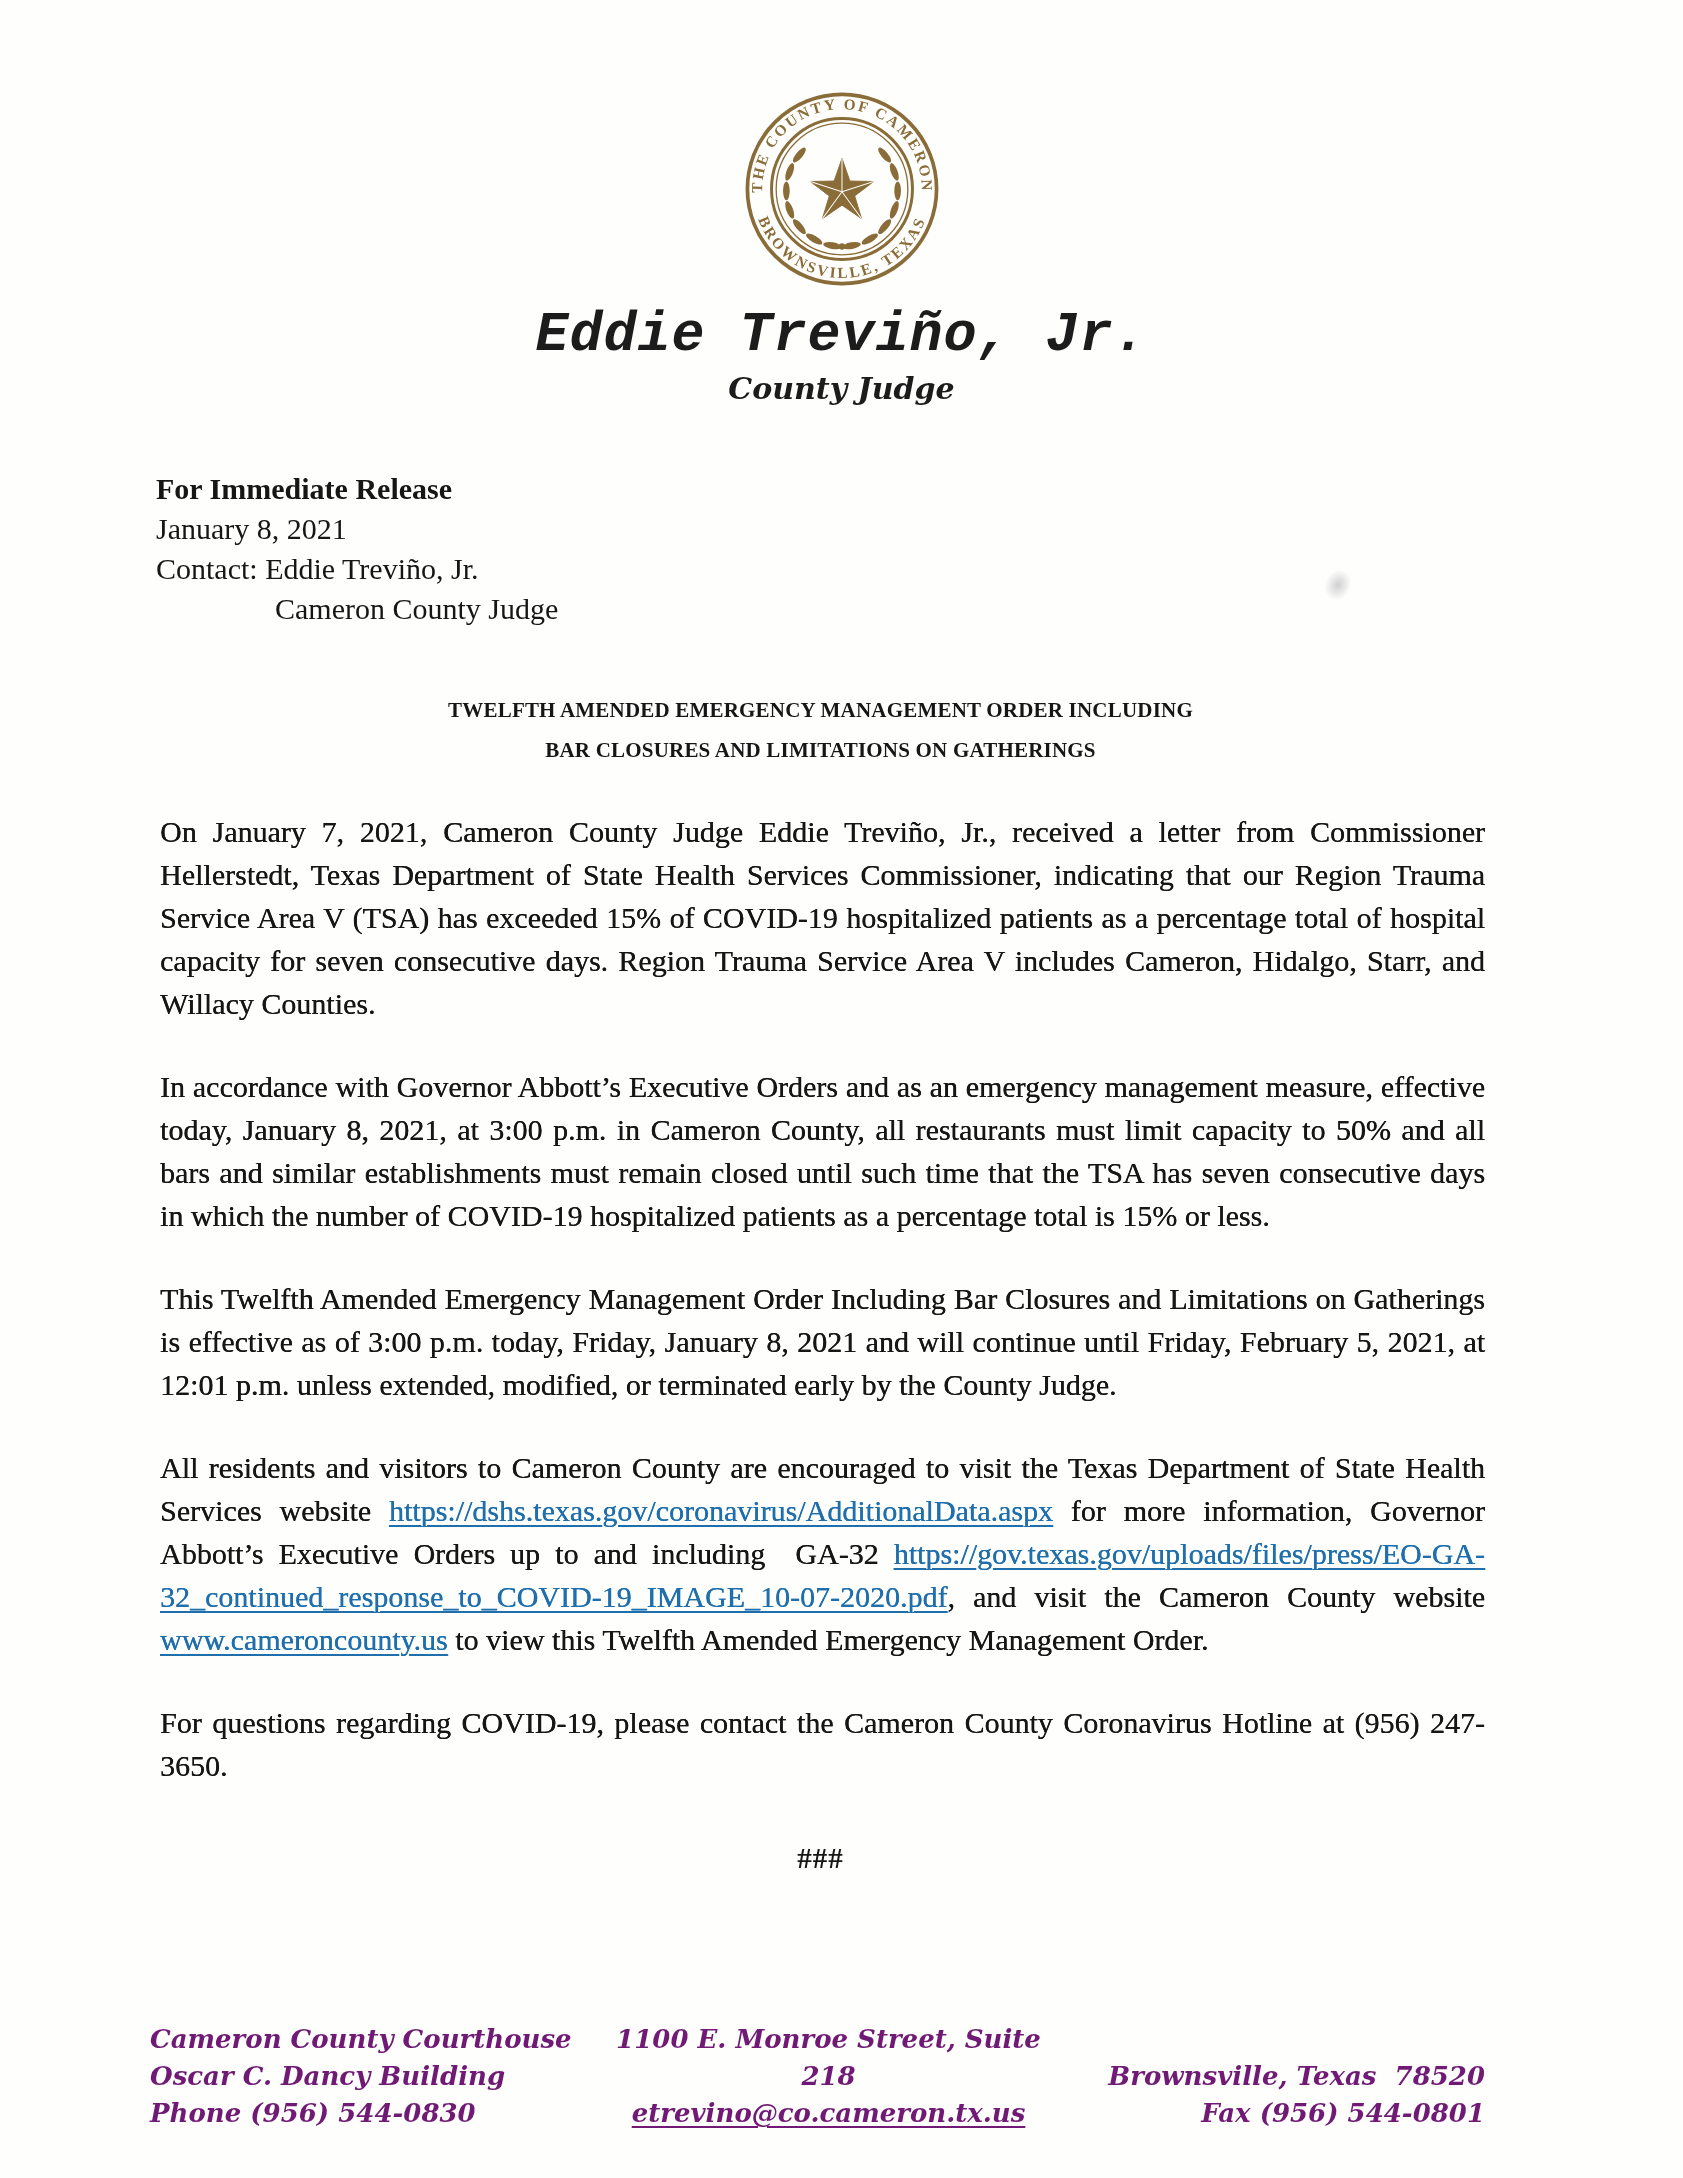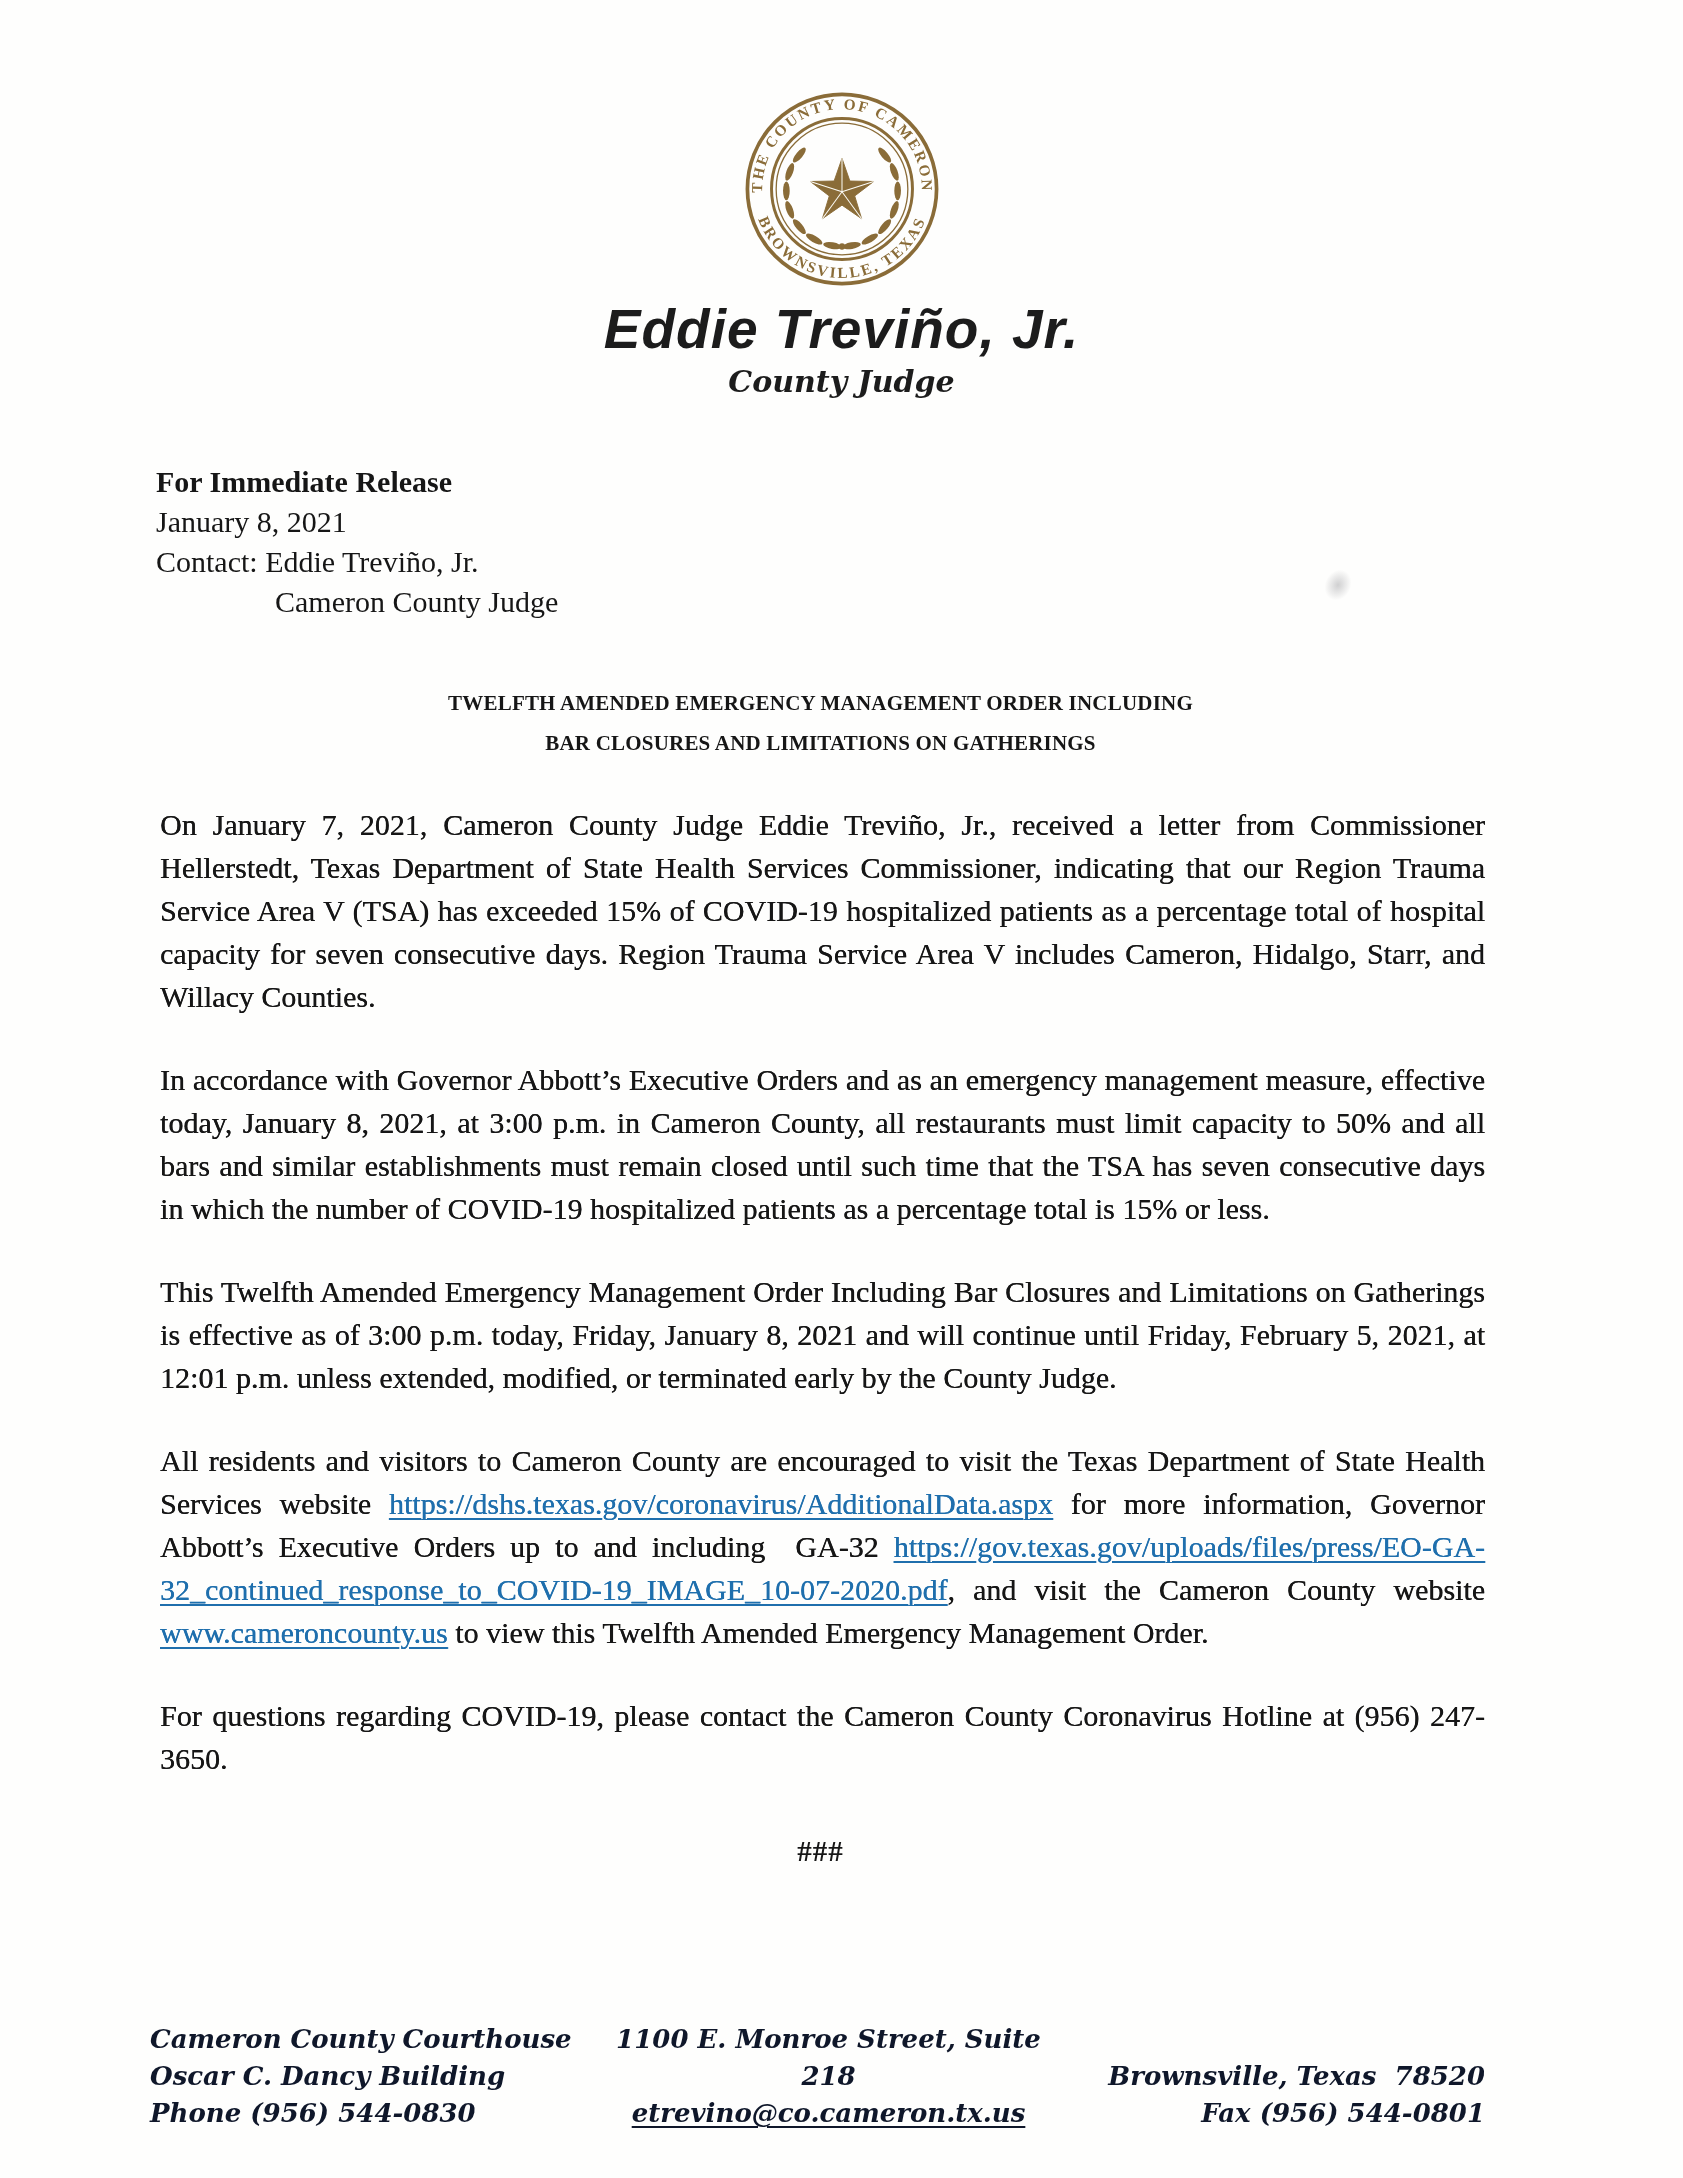--- a/index.html
+++ b/index.html
@@ -11,22 +11,22 @@
     margin: 0 auto;
     background: #fefefd;
     font-family: "Liberation Serif", serif;
     color: #161616;
     overflow: hidden;
   }
   
   .letterhead { padding-top: 87px; text-align: center; }
   .seal { width: 204px; height: 204px; display: inline-block; }
   .name {
-    margin-top: 4px;
-    font-family: Liberation Sans, sans-serif;
+    margin-top: 11px;
+    font-family: Liberation Mono, monospace;
     font-style: italic;
     font-weight: bold;
     font-size: 55px;
     letter-spacing: 1px;
     color: #1c1c1c;
     line-height: 1.1;
   }
   .judge-title {
     margin-top: 4px;
     font-family: "DejaVu Serif", serif;
@@ -75,21 +75,21 @@
     left: 150px;
     right: 198px;
     bottom: 46px;
     display: flex;
     align-items: flex-end;
     font-family: "DejaVu Serif", serif;
     font-style: italic;
     font-weight: bold;
     font-size: 26px;
     line-height: 37px;
-    color: #0f172a;
+    color: #701a75;
   }
   .footer-col { flex: 1; }
   .footer-col.col-middle { text-align: center; flex: 1.08; margin-top: 21px; }
   .footer-col.col-right { text-align: right; flex: 0.95; }
   .footer .underline {
     text-decoration: underline;
     text-decoration-thickness: 2px;
     text-underline-offset: 4px;
     color: inherit;
   }

